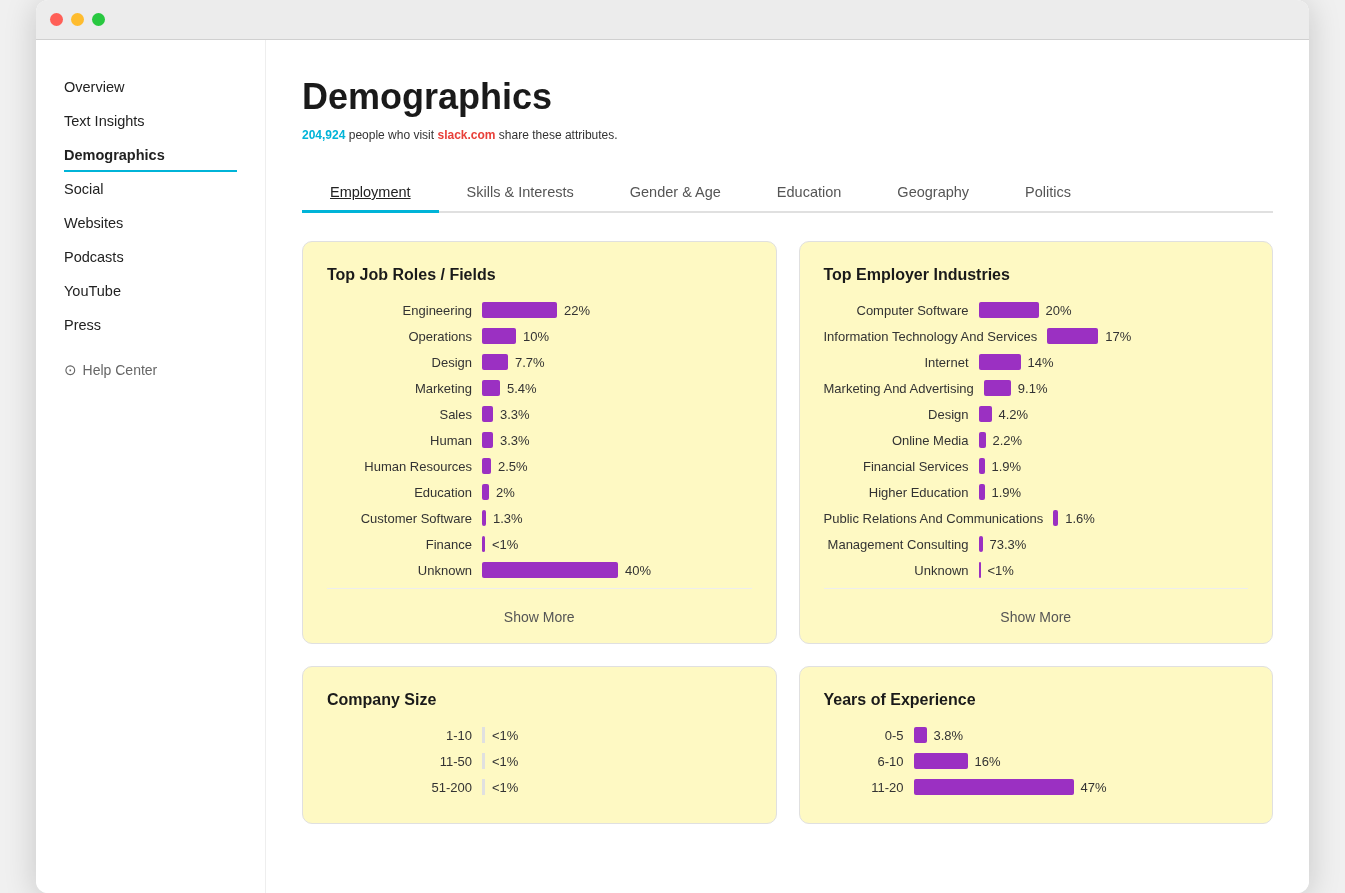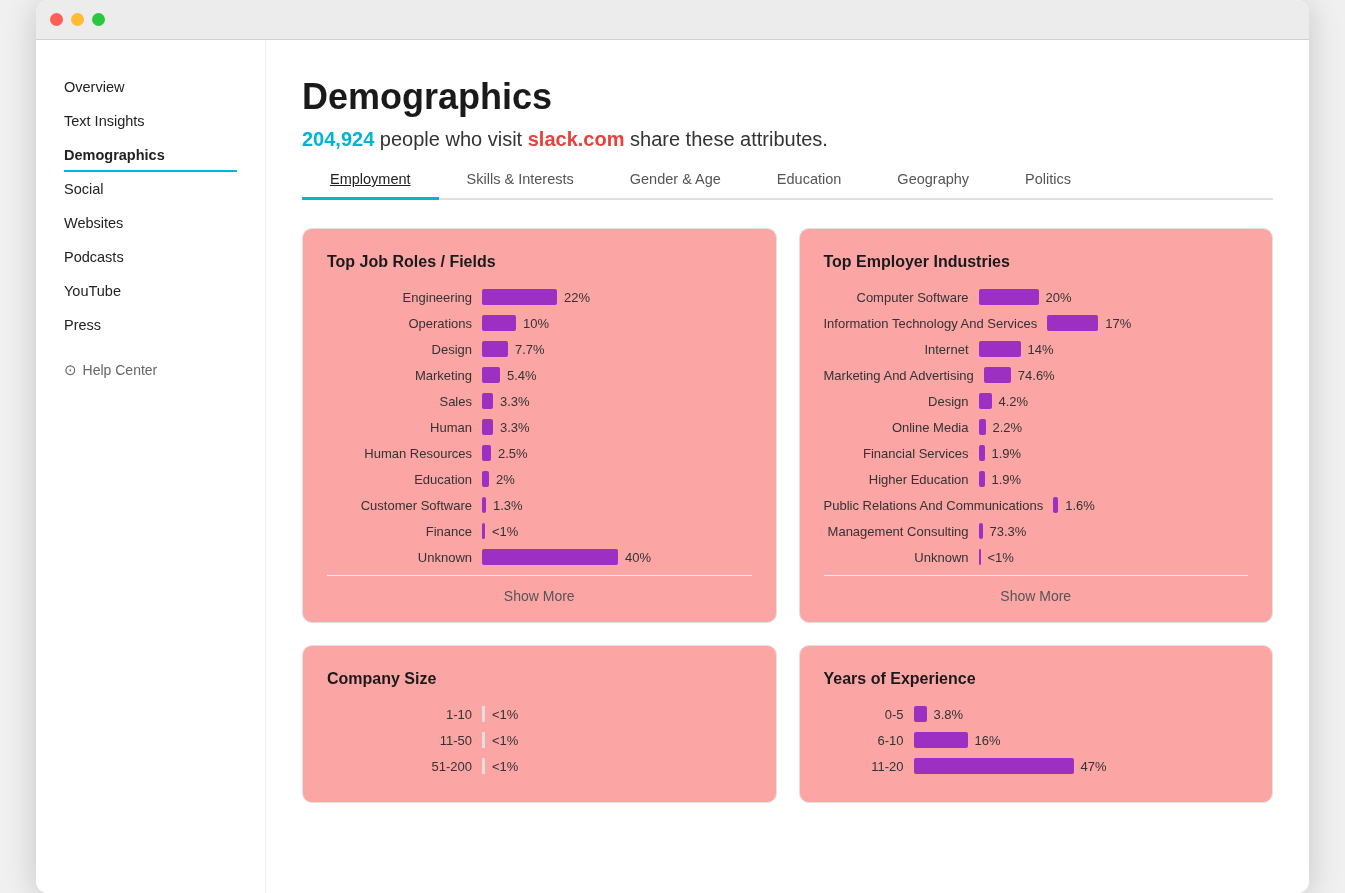--- a/index.html
+++ b/index.html
@@ -87,23 +87,23 @@
       background: #fff;
       overflow-y: auto;
     }
     .page-title {
       font-size: 36px;
       font-weight: 700;
       color: #1a1a1a;
       margin-bottom: 10px;
     }
     .subtitle {
-      font-size: 20px;
+      font-size: 12px;
       color: #333;
-      margin-bottom: 10px;
+      margin-bottom: 32px;
     }
     .subtitle .count { color: #00b4d8; font-weight: 700; }
     .subtitle .site { color: #e8403a; font-weight: 600; }
     
     .tabs {
       display: flex;
       border-bottom: 2px solid #e0e0e0;
       margin-bottom: 28px;
     }
     .tab {
@@ -121,21 +121,21 @@
       font-weight: 500;
       text-decoration: underline;
     }
     
     .charts-grid {
       display: grid;
       grid-template-columns: 1fr 1fr;
       gap: 22px;
     }
     .card {
-      background: #fca5a5;
+      background: #fef9c3;
       border: 1px solid #e0e0e0;
       border-radius: 10px;
       padding: 24px 24px 18px 24px;
     }
     .card-title {
       font-size: 16px;
       font-weight: 700;
       color: #1a1a1a;
       margin-bottom: 18px;
     }
@@ -165,21 +165,21 @@
       border-radius: 2px;
       flex-shrink: 0;
     }
     .bar-val {
       font-size: 13px;
       color: #333;
       white-space: nowrap;
     }
     .show-more {
       text-align: center;
-      padding-top: 12px;
+      padding-top: 20px;
       font-size: 14px;
       color: #555;
       cursor: pointer;
       border-top: 1px solid #eee;
       margin-top: 8px;
     }
     .divider-bar {
       width: 3px;
       height: 16px;
       background: #e0e0e0;
@@ -355,21 +355,21 @@
         <div class="bar-label">Internet</div>
         <div class="bar-wrap">
           <div class="bar" style="width:42px;"></div>
           <span class="bar-val">14%</span>
         </div>
       </div>
               <div class="bar-row">
         <div class="bar-label">Marketing And Advertising</div>
         <div class="bar-wrap">
           <div class="bar" style="width:27px;"></div>
-          <span class="bar-val">74.6%</span>
+          <span class="bar-val">9.1%</span>
         </div>
       </div>
               <div class="bar-row">
         <div class="bar-label">Design</div>
         <div class="bar-wrap">
           <div class="bar" style="width:13px;"></div>
           <span class="bar-val">4.2%</span>
         </div>
       </div>
               <div class="bar-row">

